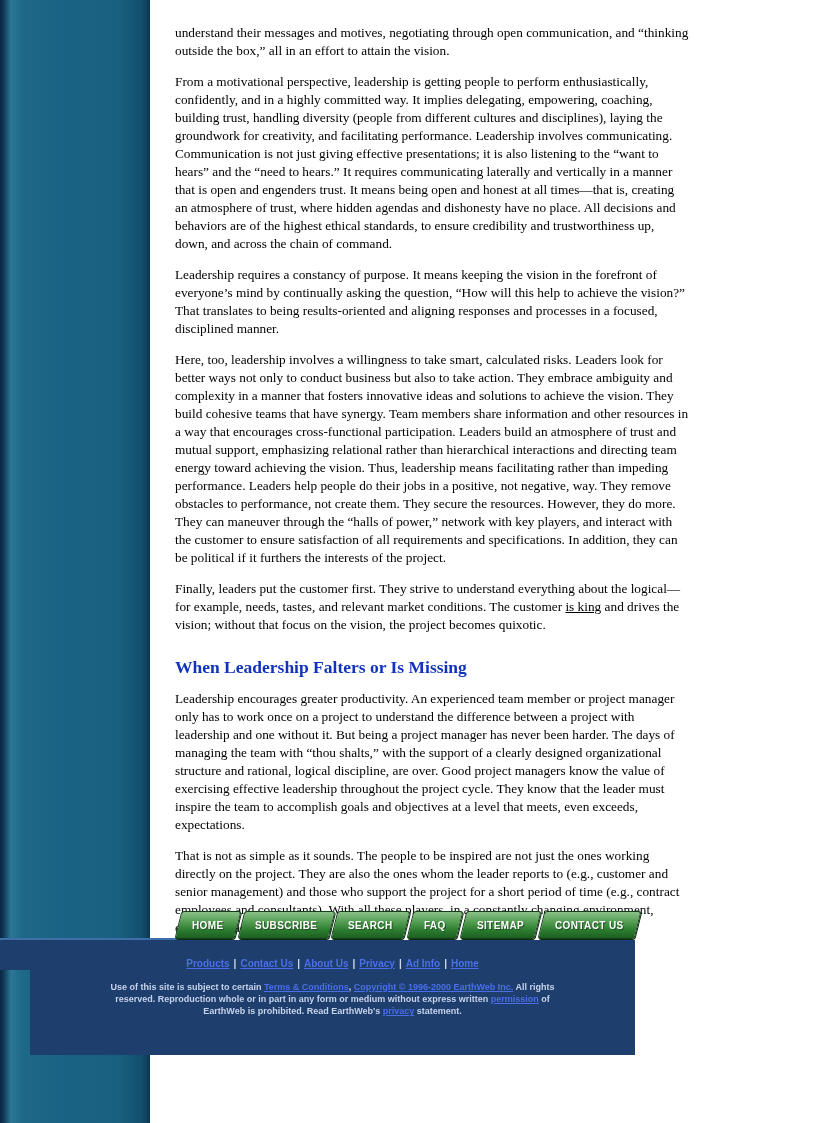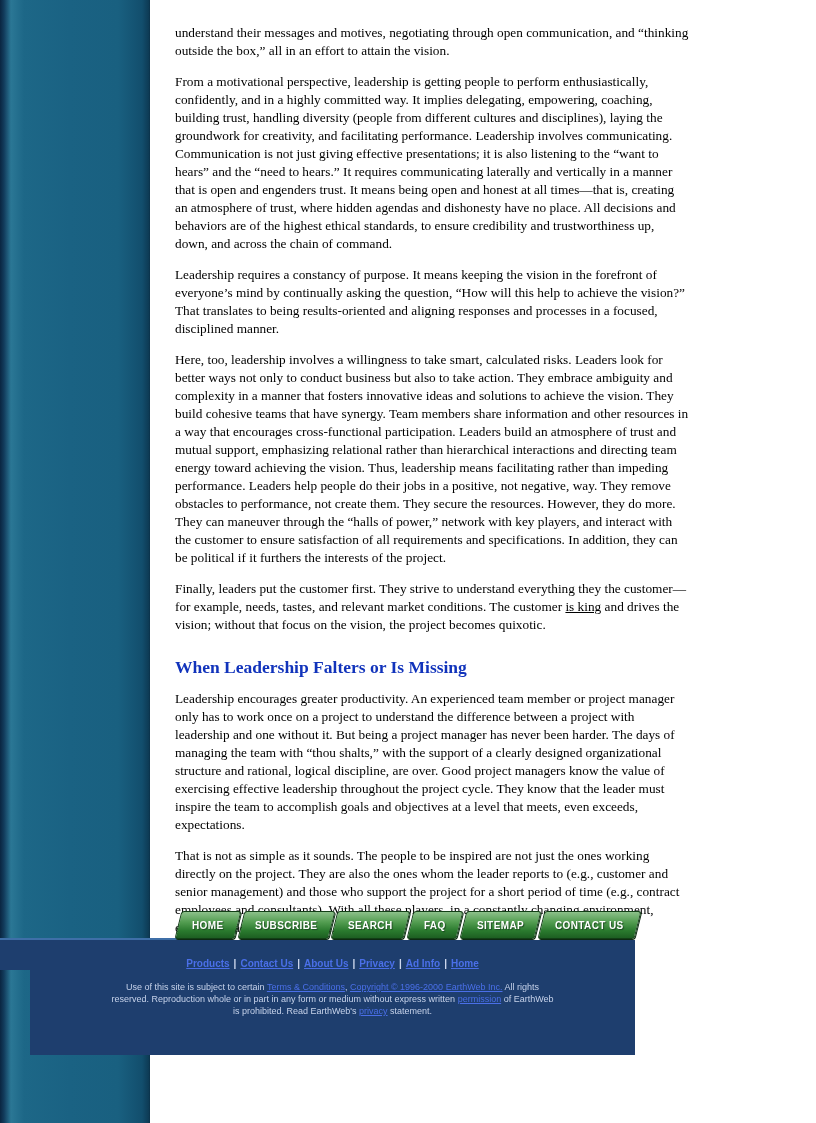--- a/index.html
+++ b/index.html
@@ -45,36 +45,36 @@
   
   .footer-band { position:absolute; left:0; top:938px; width:178px; height:32px;
                  background:#1e3e6e; border-top:2px solid #3f6fa8; box-sizing:border-box; }
   .footer { position:absolute; left:10px; top:940px; width:605px; height:115px;
             background:#1e3e6e; color:#c6d2ea; text-align:center; box-sizing:border-box;
             padding-top:18px; font-family:"Liberation Sans", sans-serif;margin-left:20px; }
   .footer-links { font-size:10px; font-weight:bold; }
   .footer-links a { color:#4a6fe8; text-decoration:underline; cursor:pointer; }
   .footer-links .sep { color:#cfd9ee; margin:0 4px; font-weight:bold; }
   .legal { margin:12px auto 0 auto; width:450px; font-size:9px; line-height:12px;
-           color:#c6d2ea; }
+           color:#c6d2ea;font-weight:bold; }
   .legal a { color:#4a6fe8; text-decoration:underline; cursor:pointer; }
 </style>
 </head>
 <body>
 
 <div class="page">
 
   <div class="sidebar"></div>
 
   <div class="main">
     <p class="first">understand their messages and motives, negotiating through open communication, and “thinking outside the box,” all in an effort to attain the vision.</p>
     <p>From a motivational perspective, leadership is getting people to perform enthusiastically, confidently, and in a highly committed way. It implies delegating, empowering, coaching, building trust, handling diversity (people from different cultures and disciplines), laying the groundwork for creativity, and facilitating performance. Leadership involves communicating. Communication is not just giving effective presentations; it is also listening to the “want to hears” and the “need to hears.” It requires communicating laterally and vertically in a manner that is open and engenders trust. It means being open and honest at all times—that is, creating an atmosphere of trust, where hidden agendas and dishonesty have no place. All decisions and behaviors are of the highest ethical standards, to ensure credibility and trustworthiness up, down, and across the chain of command.</p>
     <p>Leadership requires a constancy of purpose. It means keeping the vision in the forefront of everyone’s mind by continually asking the question, “How will this help to achieve the vision?” That translates to being results-oriented and aligning responses and processes in a focused, disciplined manner.</p>
     <p>Here, too, leadership involves a willingness to take smart, calculated risks. Leaders look for better ways not only to conduct business but also to take action. They embrace ambiguity and complexity in a manner that fosters innovative ideas and solutions to achieve the vision. They build cohesive teams that have synergy. Team members share information and other resources in a way that encourages cross-functional participation. Leaders build an atmosphere of trust and mutual support, emphasizing relational rather than hierarchical interactions and directing team energy toward achieving the vision. Thus, leadership means facilitating rather than impeding performance. Leaders help people do their jobs in a positive, not negative, way. They remove obstacles to performance, not create them. They secure the resources. However, they do more. They can maneuver through the “halls of power,” network with key players, and interact with the customer to ensure satisfaction of all requirements and specifications. In addition, they can be political if it furthers the interests of the project.</p>
-    <p><span>Finally, leaders put the customer first. They strive to understand everything they the customer—for example, needs, tastes, and relevant market conditions. The customer </span><span class="u">is king</span><span> and drives the vision; without that focus on the vision, the project becomes quixotic.</span></p>
+    <p><span>Finally, leaders put the customer first. They strive to understand everything about the logical—for example, needs, tastes, and relevant market conditions. The customer </span><span class="u">is king</span><span> and drives the vision; without that focus on the vision, the project becomes quixotic.</span></p>
 
     <h2 class="section">When Leadership Falters or Is Missing</h2>
 
     <p>Leadership encourages greater productivity. An experienced team member or project manager only has to work once on a project to understand the difference between a project with leadership and one without it. But being a project manager has never been harder. The days of managing the team with “thou shalts,” with the support of a clearly designed organizational structure and rational, logical discipline, are over. Good project managers know the value of exercising effective leadership throughout the project cycle. They know that the leader must inspire the team to accomplish goals and objectives at a level that meets, even exceeds, expectations.</p>
     <p>That is not as simple as it sounds. The people to be inspired are not just the ones working directly on the project. They are also the ones whom the leader reports to (e.g., customer and senior management) and those who support the project for a short period of time (e.g., contract employees and consultants). With all these players, in a constantly changing environment, effective leadership is critical.</p>
 
     <div class="pager-wrap">
       <table class="pager">
         <tbody>
             <tr>

